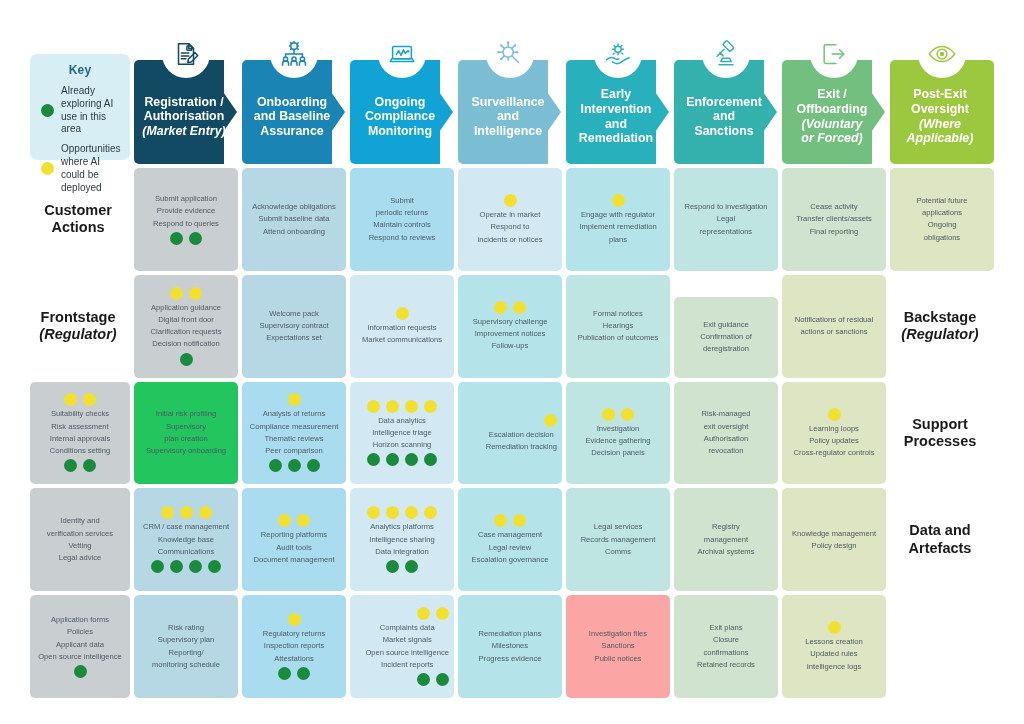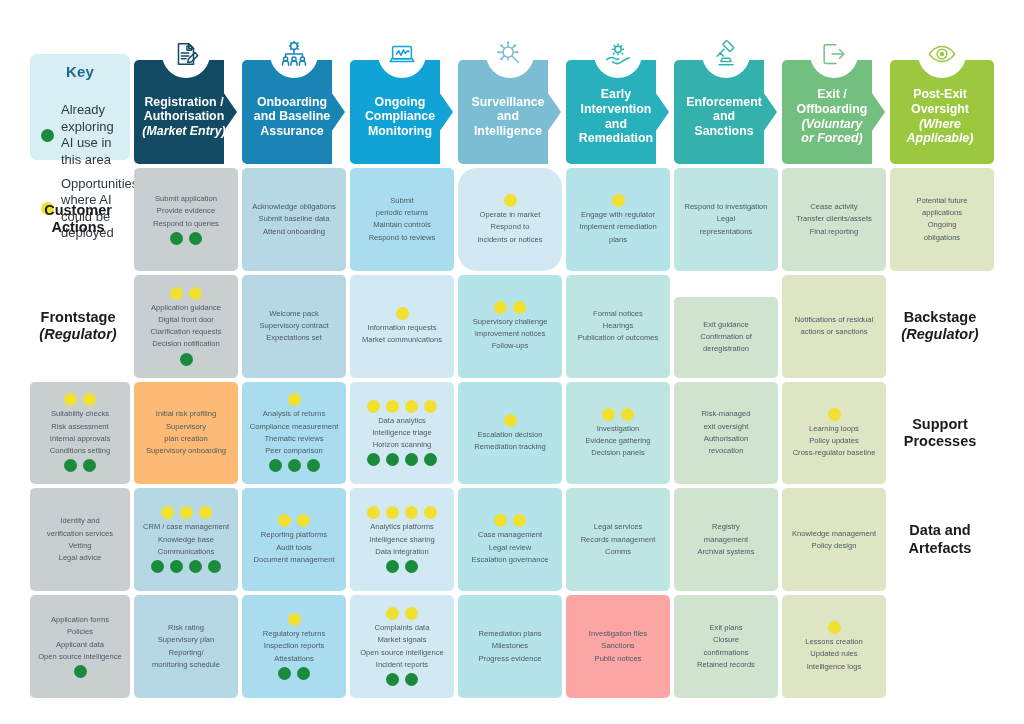--- a/index.html
+++ b/index.html
@@ -35,39 +35,39 @@
     padding:9px 8px 8px 8px;
     box-sizing:border-box;
     display:flex;flex-direction:column;
     align-self:stretch;
     margin-top:24px;
     margin-bottom:4px;
   }
   .key-title{
     color:#1d6a8c;
     font-weight:bold;
-    font-size:15px;
+    font-size:12px;
     text-align:center;
-    margin-bottom:22px;
+    margin-bottom:8px;
     letter-spacing:.2px;
   }
   .key-row{
     display:flex;align-items:center;
     gap:7px;
     margin-bottom:7px;
     padding-left:3px;
   }
   .key-dot{
     width:13px;height:13px;border-radius:50%;
     flex:0 0 13px;
   }
   .key-dot.green{background:#1a8a3c;}
   .key-dot.yellow{background:#f2e030;}
   .key-text{
-    font-size:13px;
+    font-size:10px;
     line-height:1.28;
     color:#2d3a44;
   }
 
   
   .hdr{
     position:relative;
     border-radius:5px;
     margin-top:30px;
     display:flex;
@@ -341,21 +341,21 @@
         </span>
       </div>
       <div class="cell" style="background: rgb(170, 220, 240);">
         <span class="lines">
           <span class="ln">Submit</span>
           <span class="ln">periodic returns</span>
           <span class="ln">Maintain controls</span>
           <span class="ln">Respond to reviews</span>
         </span>
       </div>
-      <div class="cell" style="background: rgb(210, 233, 243); border-radius: 19px;">
+      <div class="cell" style="background: rgb(210, 233, 243);">
         <span class="dots top">
           <span class="d yellow"></span>
         </span>
         <span class="lines">
           <span class="ln">Operate in market</span>
           <span class="ln">Respond to</span>
           <span class="ln">incidents or notices</span>
         </span>
       </div>
       <div class="cell" style="background: rgb(180, 227, 233);">
@@ -467,21 +467,21 @@
           <span class="ln">Suitability checks</span>
           <span class="ln">Risk assessment</span>
           <span class="ln">Internal approvals</span>
           <span class="ln">Conditions setting</span>
         </span>
         <span class="dots bottom">
           <span class="d green"></span>
           <span class="d green"></span>
         </span>
       </div>
-      <div class="cell" style="background: #fdba74;">
+      <div class="cell" style="background: #22c55e;">
         <span class="lines">
           <span class="ln">Initial risk profiling</span>
           <span class="ln">Supervisory</span>
           <span class="ln">plan creation</span>
           <span class="ln">Supervisory onboarding</span>
         </span>
       </div>
       <div class="cell" style="background: rgb(170, 220, 240);">
         <span class="dots top">
           <span class="d yellow"></span>
@@ -510,21 +510,21 @@
           <span class="ln">Intelligence triage</span>
           <span class="ln">Horizon scanning</span>
         </span>
         <span class="dots bottom">
           <span class="d green"></span>
           <span class="d green"></span>
           <span class="d green"></span>
           <span class="d green"></span>
         </span>
       </div>
-      <div class="cell" style="background: rgb(180, 227, 233);">
+      <div class="cell" style="background: rgb(180, 227, 233); align-items: flex-end;">
         <span class="dots top">
           <span class="d yellow"></span>
         </span>
         <span class="lines">
           <span class="ln">Escalation decision</span>
           <span class="ln">Remediation tracking</span>
         </span>
       </div>
       <div class="cell" style="background: rgb(191, 229, 227);">
         <span class="dots top">
@@ -545,21 +545,21 @@
           <span class="ln">revocation</span>
         </span>
       </div>
       <div class="cell" style="background: rgb(221, 229, 194);">
         <span class="dots top">
           <span class="d yellow"></span>
         </span>
         <span class="lines">
           <span class="ln">Learning loops</span>
           <span class="ln">Policy updates</span>
-          <span class="ln wrap">Cross-regulator baseline</span>
+          <span class="ln wrap">Cross-regulator controls</span>
         </span>
       </div>
       <div class="rowlabel">
         <span>Support<br>Processes</span>
       </div>
       <div class="cell" style="background: rgb(201, 206, 209);">
         <span class="lines">
           <span class="ln">Identity and</span>
           <span class="ln">verification services</span>
           <span class="ln">Vetting</span>
@@ -672,21 +672,21 @@
         <span class="lines">
           <span class="ln">Regulatory returns</span>
           <span class="ln">Inspection reports</span>
           <span class="ln">Attestations</span>
         </span>
         <span class="dots bottom">
           <span class="d green"></span>
           <span class="d green"></span>
         </span>
       </div>
-      <div class="cell" style="background: rgb(210, 233, 243);">
+      <div class="cell" style="background: rgb(210, 233, 243); align-items: flex-end;">
         <span class="dots top">
           <span class="d yellow"></span>
           <span class="d yellow"></span>
         </span>
         <span class="lines">
           <span class="ln">Complaints data</span>
           <span class="ln">Market signals</span>
           <span class="ln wrap">Open source intelligence</span>
           <span class="ln">Incident reports</span>
         </span>

